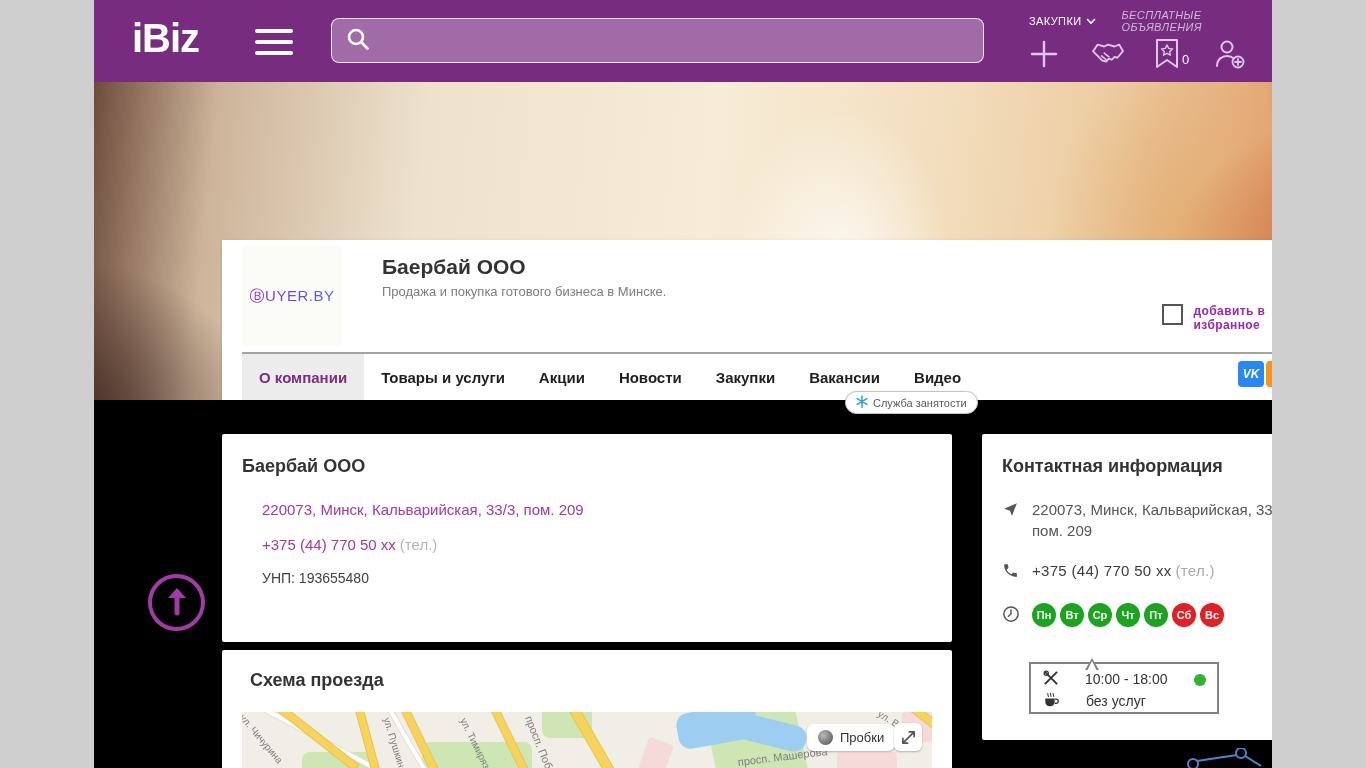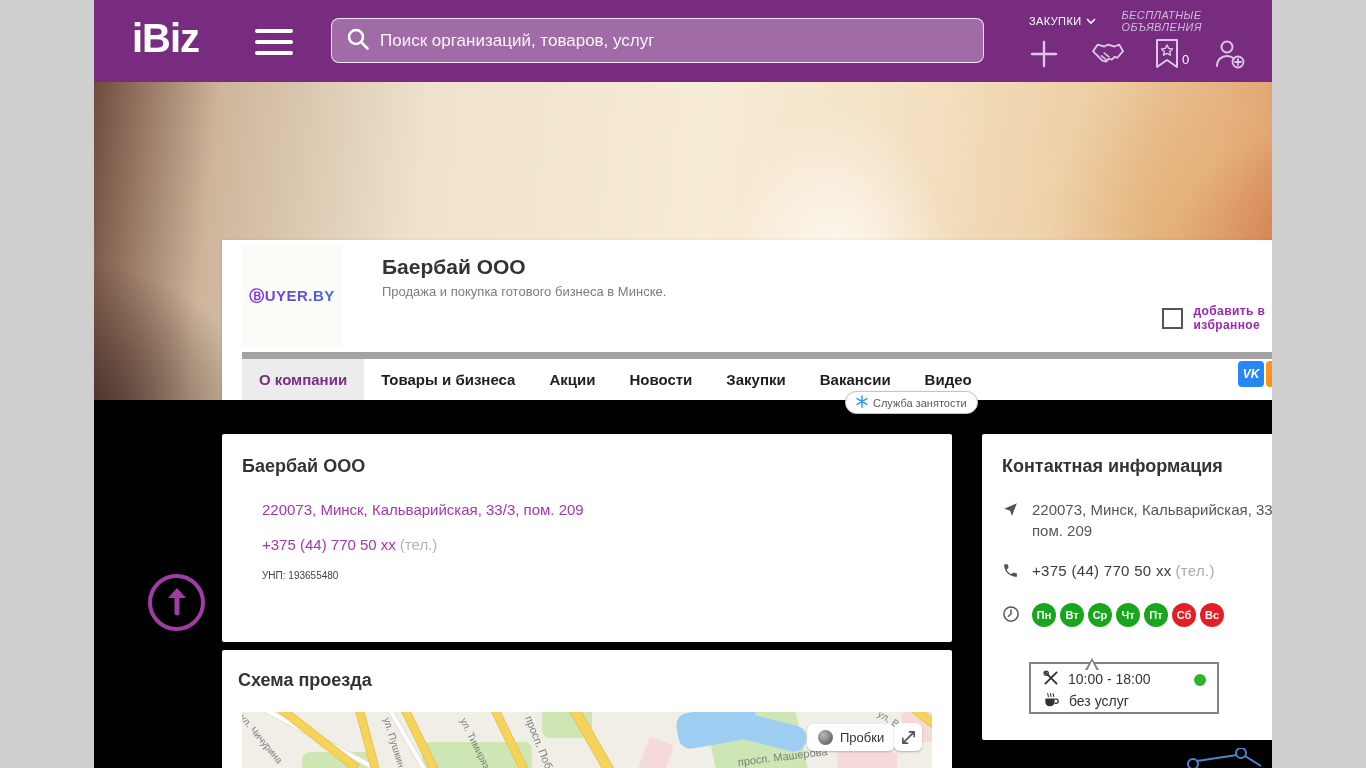--- a/index.html
+++ b/index.html
@@ -40,50 +40,50 @@
       radial-gradient(ellipse 190px 300px at 1090px 55%, rgba(226,172,112,.85), rgba(226,172,112,0) 72%),
       radial-gradient(ellipse 160px 240px at 745px 60%, rgba(253,250,244,.95), rgba(253,250,244,0) 70%),
       radial-gradient(ellipse 260px 220px at -20px 105%, rgba(62,38,32,.9), rgba(62,38,32,0) 70%),
       linear-gradient(96deg,#6e4c3c 0%,#cdb49a 9%,#eee2cd 24%,#f7ecd6 45%,#f3dfc0 60%,#eccb9f 74%,#e09a66 88%,#cf7a4a 100%);
   }
   .eye-btn { position:absolute; left:1265px; top:89px; width:52px; height:37px; background:#f6f6f6; border-radius:8px; display:flex; align-items:center; justify-content:center; cursor:pointer; z-index:2; }
 
   
   .company-card { position:absolute; left:128px; top:240px; width:1110px; height:160px; background:#fff; z-index:3; box-shadow:0 1px 3px rgba(0,0,0,.15); }
   .clogo { position:absolute; left:20px; top:6px; width:100px; height:100px; background:#fbfcf8; display:flex; align-items:center; justify-content:center; }
-  .clogo span { font-weight:bold; font-size:15px; background:linear-gradient(90deg,#8a2be2,#4169e1); -webkit-background-clip:text; background-clip:text; color:transparent; letter-spacing:.5px; }
+  .clogo span { font-weight:normal; font-size:15px; background:linear-gradient(90deg,#8a2be2,#4169e1); -webkit-background-clip:text; background-clip:text; color:transparent; letter-spacing:.5px; }
   .cname { position:absolute; left:160px; top:15px; font-size:21px; font-weight:bold; color:#333; }
   .cdesc { position:absolute; left:160px; top:44px; font-size:13px; color:#7d7d7d; }
-  .fav { position:absolute; left:940px; top:64px; display:flex; align-items:center; gap:11px; cursor:pointer; }
+  .fav { position:absolute; left:940px; top:64px; display:flex; gap:11px; cursor:pointer; }
   .fav-box { width:21px; height:21px; border:2px solid #555; background:#fff; }
   .fav-label { font-size:12px; font-weight:bold; color:#9c27b0; letter-spacing:.4px; }
 
-  .tabs { position:absolute; left:20px; top:112px; width:1070px; height:48px; border-top:7px solid #a3a3a3; display:flex; align-items:stretch; }
+  .tabs { position:absolute; left:20px; top:112px; width:1070px; height:48px; border-top:2px solid #a3a3a3; display:flex; align-items:stretch; }
   .tab { display:flex; align-items:center; padding:0 17px; font-size:15px; font-weight:bold; color:#1e1e1e; cursor:pointer; white-space:nowrap; }
   .tab.active { background:#ececec; color:#7b2d82; }
   .csocial { position:absolute; left:1016px; top:121px; display:flex; gap:2px; }
   .sq { width:26px; height:26px; border-radius:4px; display:flex; align-items:center; justify-content:center; cursor:pointer; }
   .sq.vk { background:#2787f5; color:#fff; font-size:12px; font-weight:bold; font-style:italic; }
   .sq.ok { background:#f7931e; }
   .sq.viber { background:#7d52a0; }
 
   .vac-tooltip { position:absolute; left:623px; top:151px; height:23px; background:#fff; border:1px solid #c4c4c4; border-radius:12px; display:flex; align-items:center; gap:5px; padding:0 10px; font-size:11px; color:#5a5a5a; box-shadow:0 1px 3px rgba(0,0,0,.18); z-index:6; white-space:nowrap; }
 
   
   .card { position:absolute; background:#fff; border-radius:2px; box-shadow:0 1px 3px rgba(0,0,0,.14); z-index:2; }
   .about-card { left:128px; top:434px; width:730px; height:208px; }
   .h2 { font-size:18px; font-weight:bold; color:#333; }
   .about-card .h2 { position:absolute; left:20px; top:22px; }
   .a-address { position:absolute; left:40px; top:67px; font-size:15px; color:#a437ab; text-decoration:none; cursor:pointer; }
   .a-phone { position:absolute; left:40px; top:102px; font-size:15px; color:#a437ab; cursor:pointer; }
   .a-phone .note { color:#b5b5b5; margin-left:4px; }
-  .a-unp { position:absolute; left:40px; top:136px; font-size:10px; color:#424242; }
+  .a-unp { position:absolute; left:40px; top:136px; font-size:14px; color:#424242; }
 
   .map-card { left:128px; top:650px; width:730px; height:260px; }
-  .map-card .h2 { position:absolute; left:16px; top:20px;text-align:center; }
+  .map-card .h2 { position:absolute; left:28px; top:20px;text-align:center; }
   .map { position:absolute; left:20px; top:62px; width:690px; height:190px; background:#f1eee7; overflow:hidden; cursor:grab; }
   .road { position:absolute; background:#f6d45c; box-shadow:0 0 0 1px #e9c350; }
   .wroad { position:absolute; background:#fff; box-shadow:0 0 0 1px #e4e0d8; }
   .green { position:absolute; background:#cde6b4; border-radius:8px; }
   .water { position:absolute; background:#9ecdf2; border-radius:12px; }
   .pink { position:absolute; background:#f6dada; border-radius:3px; }
   .street { position:absolute; font-size:10px; color:#7f7f7f; white-space:nowrap; transform-origin:left top; }
   .traffic-btn { position:absolute; left:565px; top:12px; height:27px; background:#fff; border-radius:7px; display:flex; align-items:center; gap:7px; padding:0 11px; font-size:13px; color:#333; box-shadow:0 1px 2px rgba(0,0,0,.25); cursor:pointer; }
   .traffic-dot { width:15px; height:15px; border-radius:50%; background:radial-gradient(circle at 35% 35%, #b9b9b9, #4a4a4a); }
   .expand-btn { position:absolute; left:652px; top:11px; width:28px; height:28px; background:#fff; border-radius:6px; display:flex; align-items:center; justify-content:center; box-shadow:0 1px 2px rgba(0,0,0,.25); cursor:pointer; }
@@ -97,21 +97,21 @@
   .c-phone { color:#3c3c3c; letter-spacing:.3px; }
   .c-phone .note { color:#ababab; margin-left:4px; }
   .days { display:flex; gap:4px; }
   .day { width:24px; height:24px; border-radius:50%; color:#fff; font-size:11px; font-weight:bold; display:flex; align-items:center; justify-content:center; cursor:pointer; }
   .day.work { background:#1aa51e; }
   .day.off { background:#e31e24; }
 
   .schedule { position:absolute; left:47px; top:228px; width:190px; height:52px; background:#fff; border:2px solid #828282; padding:4px 10px 4px 12px; z-index:4; }
   .schedule:before { content:""; position:absolute; left:54px; top:-13px; border:7px solid transparent; border-bottom:12px solid #828282; }
   .schedule:after { content:""; position:absolute; left:56px; top:-8px; border:5px solid transparent; border-bottom:10px solid #fff; }
-  .srow { display:flex; align-items:center; gap:9px; font-size:14px; color:#333; height:22px; }
+  .srow { display:flex; align-items:center; gap:26px; font-size:14px; color:#333; height:22px; }
   .status-dot { position:absolute; right:11px; top:10px; width:12px; height:12px; border-radius:50%; background:#2db52d; }
 
   .network-graphic { position:absolute; left:1085px; top:748px; z-index:1; }
 
   
   .scroll-top { position:absolute; left:54px; top:574px; width:57px; height:57px; border:4px solid #a13ba5; border-radius:50%; display:flex; align-items:center; justify-content:center; cursor:pointer; z-index:2; }
 </style>
 </head>
 <body>
 
@@ -137,21 +137,20 @@
         <span></span>
       </div>
 
     <div class="search-wrap">
       <span>
         <svg width="24" height="24" viewBox="0 0 24 24">
             <circle cx="10" cy="10" r="7" fill="none" stroke="#fff" stroke-width="2.6"></circle>
             <path d="M15.5 15.5L21.5 21.5" stroke="#fff" stroke-width="2.6" stroke-linecap="round"></path>
           </svg>
       </span>
-      <input class="search-input" placeholder="Поиск организаций, товаров, услуг" style="">
     </div>
 
     <div class="topnav">
       <div class="item t-zakupki">
         <span>ЗАКУПКИ</span>
         <span><svg width="10" height="7" viewBox="0 0 10 7">
               <path d="M1 1l4 4 4-4" fill="none" stroke="#fff" stroke-width="1.6"></path>
             </svg></span>
       </div>
       <div class="item t-ads">
@@ -224,21 +223,21 @@
     <div class="cname">Баербай ООО</div>
     <div class="cdesc">Продажа и покупка готового бизнеса в Минске.</div>
 
     <div class="fav">
       <div class="fav-box"></div>
       <span class="fav-label">добавить в избранное</span>
     </div>
 
     <nav class="tabs">
       <div class="tab active">О компании</div>
-      <div class="tab">Товары и бизнеса</div>
+      <div class="tab">Товары и услуги</div>
       <div class="tab">Акции</div>
       <div class="tab">Новости</div>
       <div class="tab">Закупки</div>
       <div class="tab">Вакансии</div>
       <div class="tab">Видео</div>
     </nav>
 
     <div class="csocial">
       <div class="sq vk">VK</div>
       <div class="sq ok">

